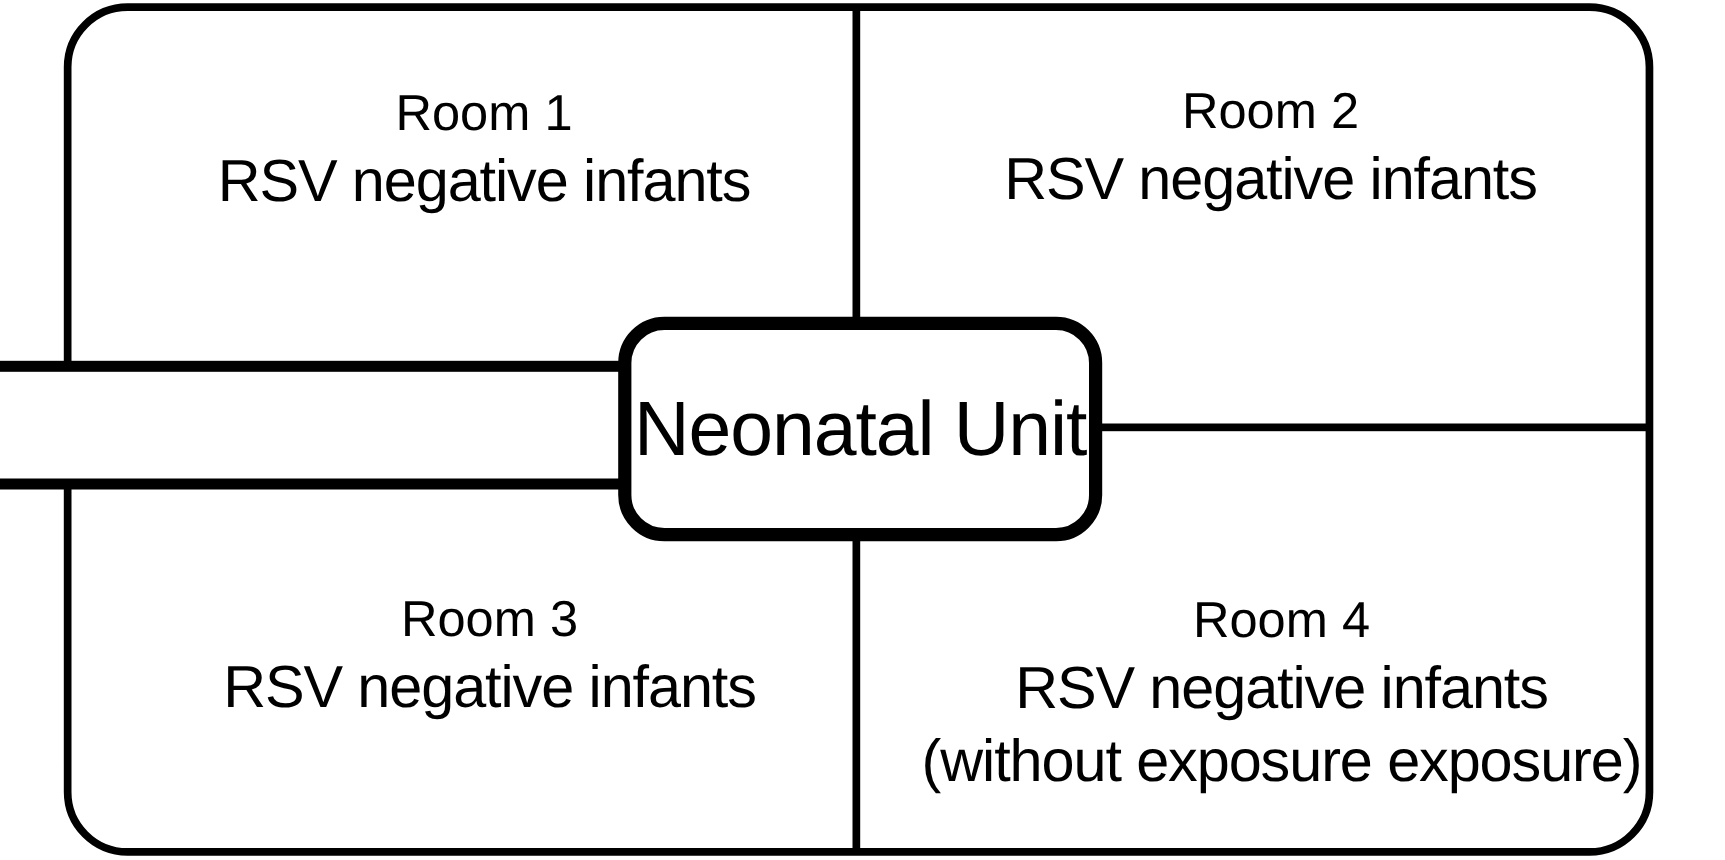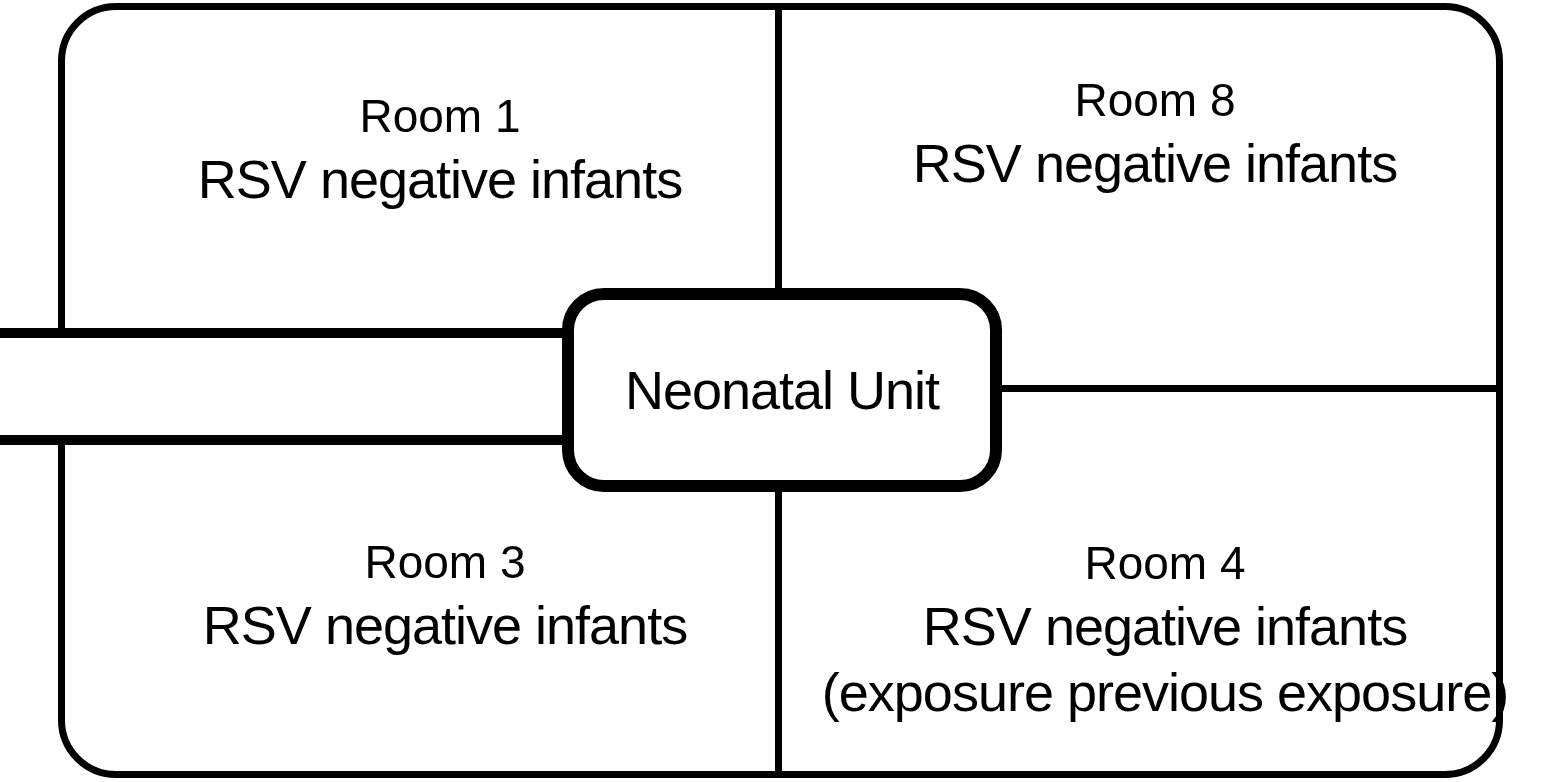--- a/index.html
+++ b/index.html
@@ -74,41 +74,41 @@
     height: 204px;
     border: 12px solid #000000;
     border-radius: 42px;
     box-sizing: border-box;
     background: #ffffff;
     display: flex;
     align-items: center;
     justify-content: center;
   }
   .center-box .center-label {
-    font-size: 54px;
+    font-size: 70px;
     letter-spacing: -1px;
     white-space: nowrap;
   }
   
   .room-label {
     position: absolute;
     text-align: center;
   }
   .room-num {
     font-size: 46px;
     line-height: 60px;
     white-space: nowrap;
   }
   .room-desc {
     font-size: 54px;
     line-height: 66px;
     letter-spacing: -1px;
     white-space: nowrap;
   }
-  .room1-label { left: 95px;  top: 86px;  width: 690px; }
+  .room1-label { left: 95px;  top: 72px;  width: 690px; }
   .room2-label { left: 810px; top: 70px;  width: 690px; }
   .room3-label { left: 100px; top: 532px; width: 690px; }
   .room4-label { left: 800px; top: 533px; width: 730px; }
 </style>
 </head>
 <body>
 
 <div class="stage">
 
   <div class="outer-rect"></div>
@@ -119,32 +119,32 @@
   <div class="wall wall-corridor-bottom"></div>
   <div class="wall wall-divider-vertical"></div>
   <div class="wall wall-divider-right"></div>
 
   <div class="room-label room1-label">
     <div class="room-num">Room 1</div>
     <div class="room-desc">RSV negative infants</div>
   </div>
 
   <div class="room-label room2-label">
-    <div class="room-num">Room 8</div>
+    <div class="room-num">Room 2</div>
     <div class="room-desc">RSV negative infants</div>
   </div>
 
   <div class="room-label room3-label">
     <div class="room-num">Room 3</div>
     <div class="room-desc">RSV negative infants</div>
   </div>
 
   <div class="room-label room4-label">
     <div class="room-num">Room 4</div>
     <div class="room-desc">RSV negative infants</div>
-    <div class="room-desc">(exposure previous exposure)</div>
+    <div class="room-desc">(without exposure exposure)</div>
   </div>
 
   <div class="center-box">
     <span class="center-label">Neonatal Unit</span>
   </div>
 
 </div>
 
 </body></html>

